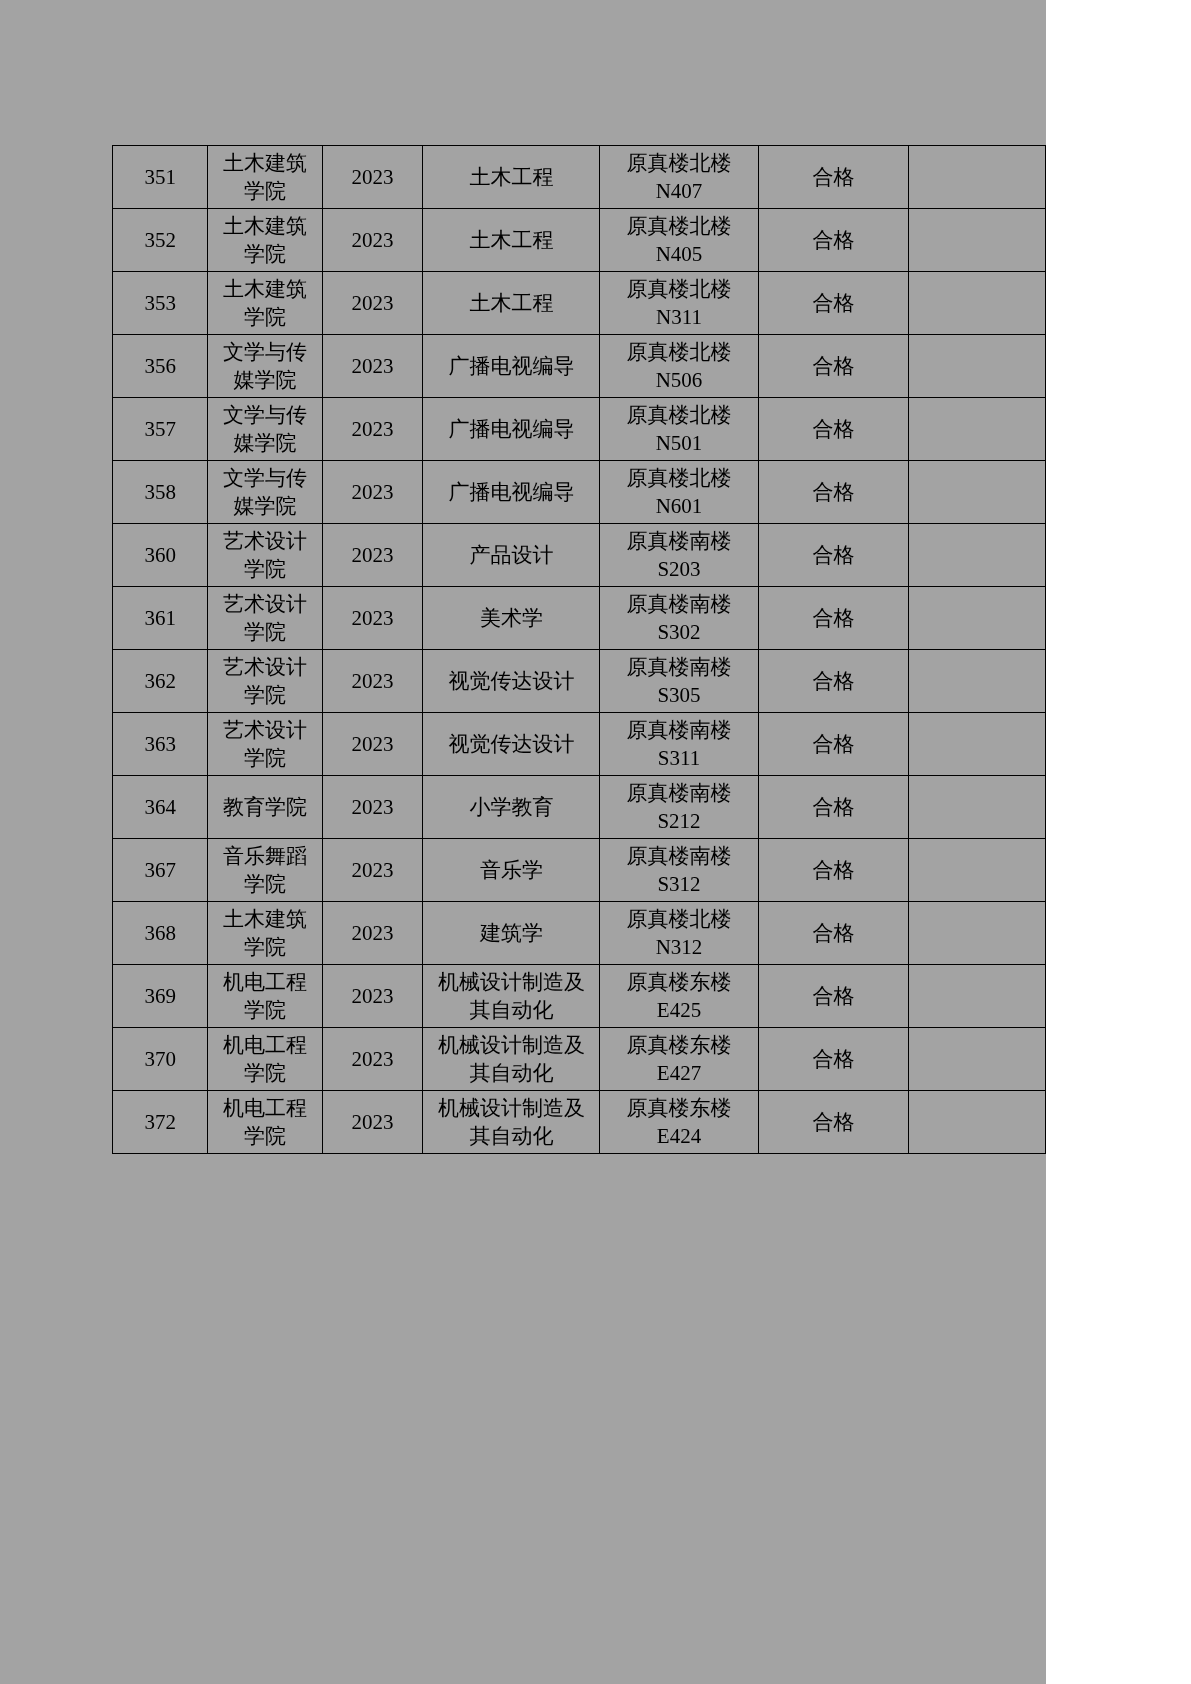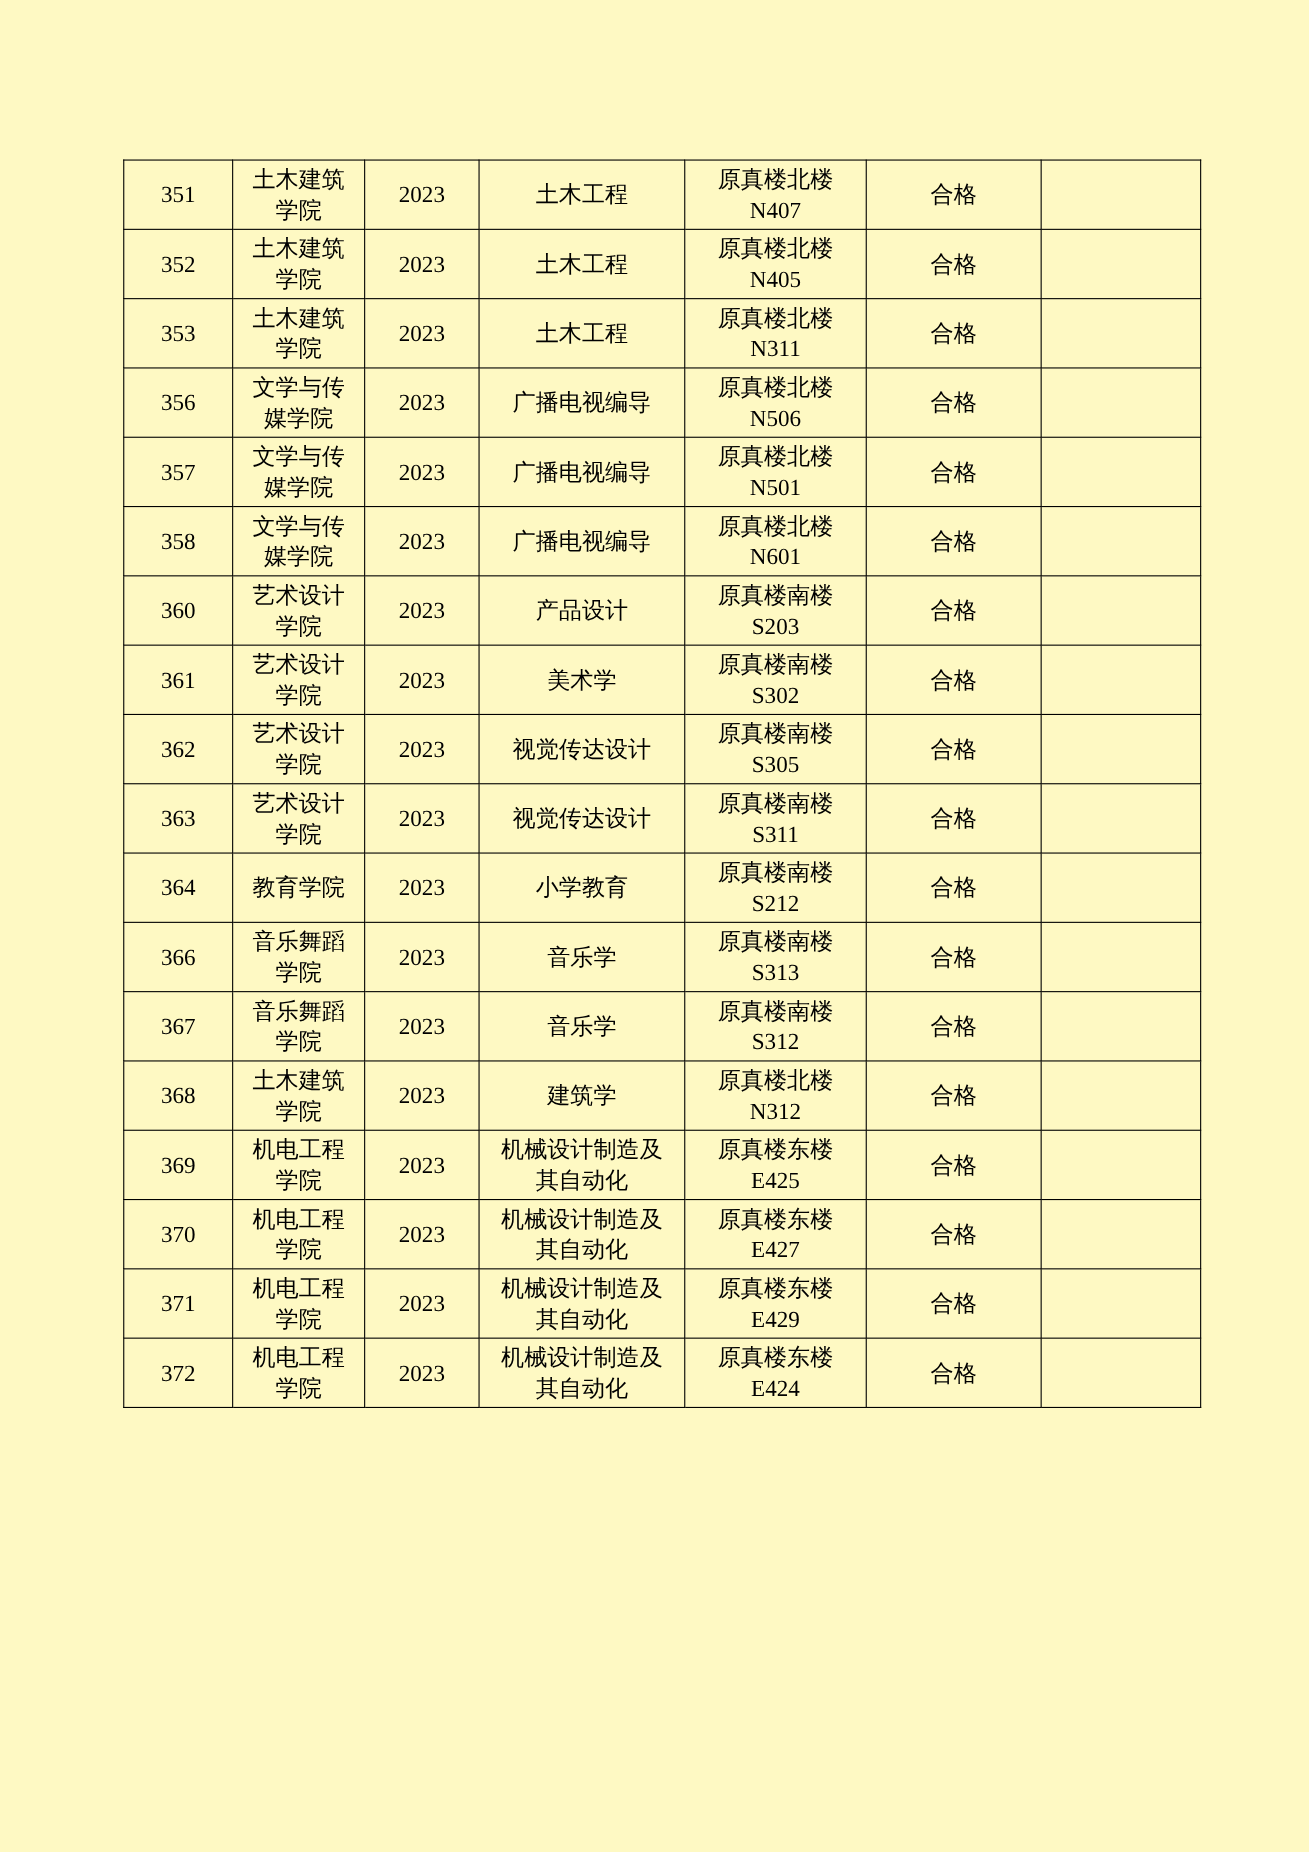--- a/index.html
+++ b/index.html
@@ -2,23 +2,23 @@
 <html lang="zh"><head>
 <meta charset="utf-8">
 <style>
   html, body {
     margin: 0;
     padding: 0;
     background: #ffffff;
   }
   .page {
     position: relative;
-    width: 1190px;
+    width: 1046px;
     height: 1684px;
-    background: #fef9c3;
+    background: #a3a3a3;
     overflow: hidden;
   }
   table.grid {
     position: absolute;
     left: 112px;
     top: 145px;
     border-collapse: collapse;
     table-layout: fixed;
   }
   table.grid td {
@@ -173,31 +173,20 @@
     <td>364</td>
     <td>教育学院</td>
     <td>2023</td>
     <td>小学教育</td>
     <td>原真楼南楼
 S212</td>
     <td>合格</td>
     <td></td>
   </tr>
         <tr>
-    <td>366</td>
-    <td>音乐舞蹈
-学院</td>
-    <td>2023</td>
-    <td>音乐学</td>
-    <td>原真楼南楼
-S313</td>
-    <td>合格</td>
-    <td></td>
-  </tr>
-        <tr>
     <td>367</td>
     <td>音乐舞蹈
 学院</td>
     <td>2023</td>
     <td>音乐学</td>
     <td>原真楼南楼
 S312</td>
     <td>合格</td>
     <td></td>
   </tr>
@@ -226,32 +215,20 @@
   </tr>
         <tr>
     <td>370</td>
     <td>机电工程
 学院</td>
     <td>2023</td>
     <td>机械设计制造及
 其自动化</td>
     <td>原真楼东楼
 E427</td>
-    <td>合格</td>
-    <td></td>
-  </tr>
-        <tr>
-    <td>371</td>
-    <td>机电工程
-学院</td>
-    <td>2023</td>
-    <td>机械设计制造及
-其自动化</td>
-    <td>原真楼东楼
-E429</td>
     <td>合格</td>
     <td></td>
   </tr>
         <tr>
     <td>372</td>
     <td>机电工程
 学院</td>
     <td>2023</td>
     <td>机械设计制造及
 其自动化</td>

